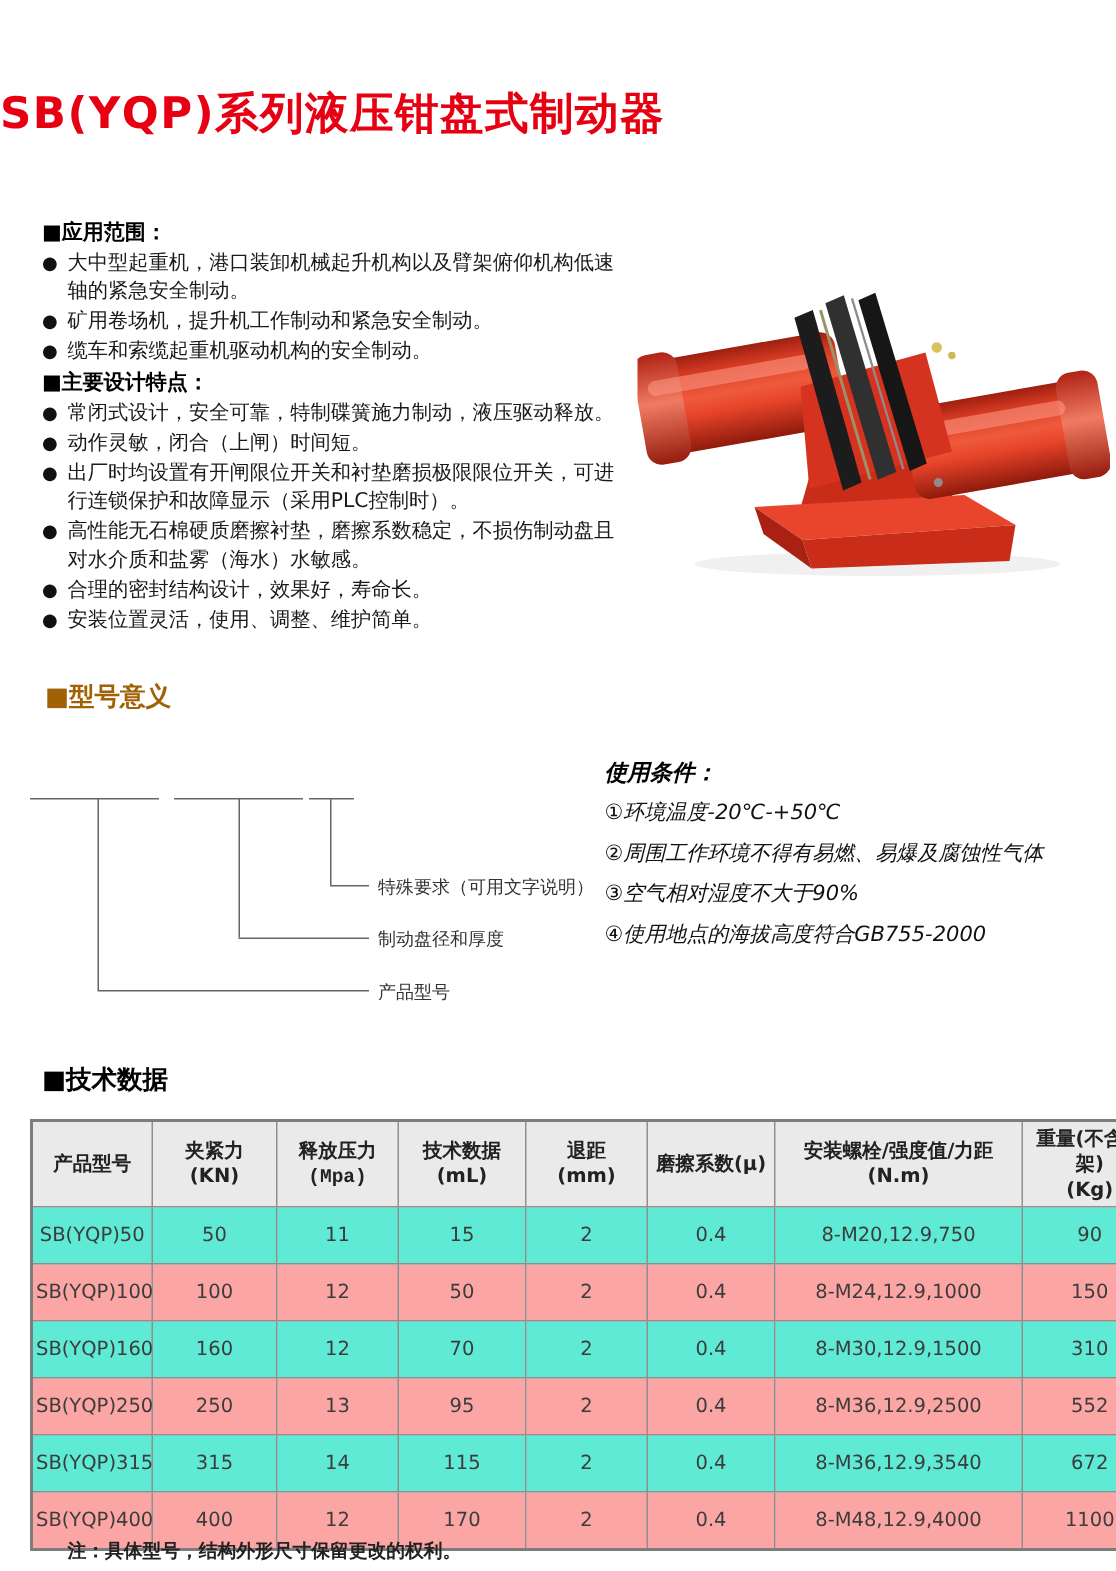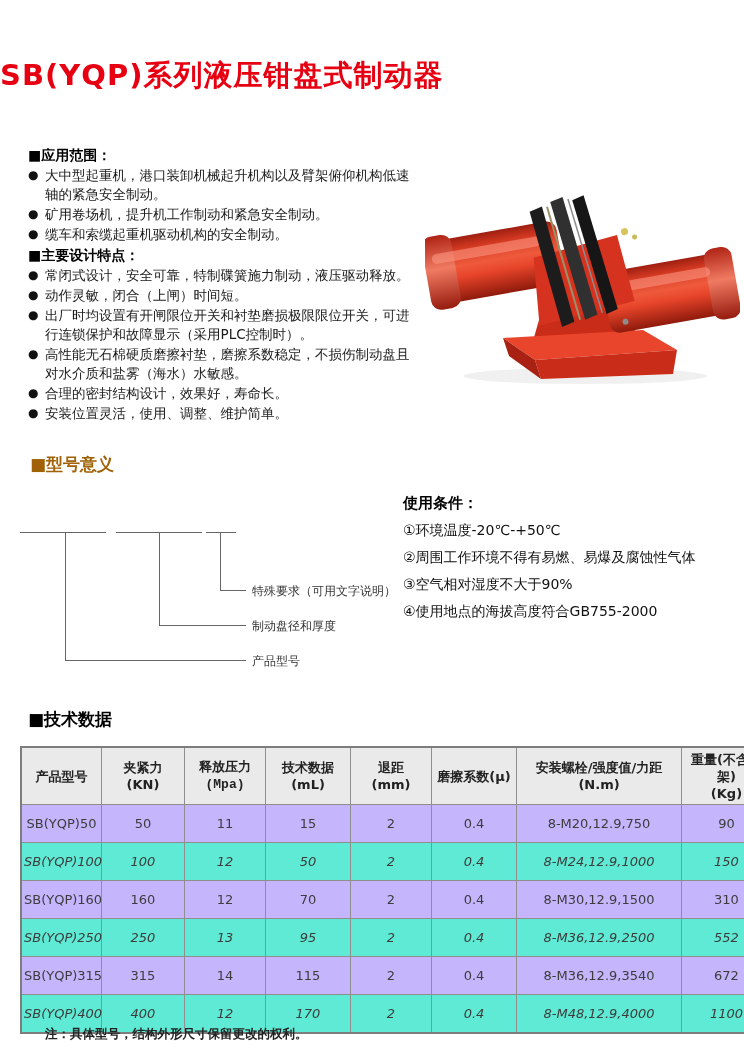--- a/index.html
+++ b/index.html
@@ -40,35 +40,35 @@
   .diagram{position:absolute;left:20px;top:505px;width:375px;height:170px;
     color:#333;}
   .diagram .model-line{position:absolute;left:12px;top:2px;font-size:16px;
     letter-spacing:1px;color:#333;white-space:nowrap;}
   .diagram .model-line .dash{padding:0 6px;}
   .diagram .spec-box{display:inline-block;width:14px;height:14px;
     border:2px solid #555;margin-left:14px;vertical-align:-1px;}
   .dline{position:absolute;background:#666;}
   .dlabel{position:absolute;font-size:12px;color:#333;white-space:nowrap;}
   
-  .conditions{position:absolute;left:403px;top:494px;width:335px;
-    font-size:14px;color:#111;}
+  .conditions{position:absolute;left:403px;top:506px;width:335px;
+    font-size:14px;color:#111;font-style:italic;}
   .conditions .c-heading{font-weight:bold;font-size:15px;margin-bottom:4px;color:#000;}
   .conditions .c-item{line-height:27px;}
   
   .tech-heading{position:absolute;left:28px;top:708px;font-size:17px;
     font-weight:bold;color:#000;}
   .tech-table-wrap{position:absolute;left:20px;top:746px;width:710px;}
   table.tech{width:710px;border-collapse:collapse;table-layout:fixed;
     border:2px solid #7d7d7d;font-size:13px;color:#3c3c3c;}
   table.tech th{border:1px solid #8f8f8f;background:#eaeaea;height:52px;
     font-weight:bold;font-size:13px;color:#222;padding:2px;line-height:17px;}
   table.tech td{border:1px solid #8f8f8f;height:37px;text-align:center;
-    background:#c4b5fd;padding:0 2px;}
-  table.tech tr.stripe td{background:#5eead4;font-style:italic;}
+    background:#5eead4;padding:0 2px;}
+  table.tech tr.stripe td{background:#fca5a5;}
   
   .note{position:absolute;left:45px;top:1026px;font-size:12.5px;
     font-weight:bold;color:#222;}
 </style>
 </head>
 <body>
 
 <div class="page">
 
 

